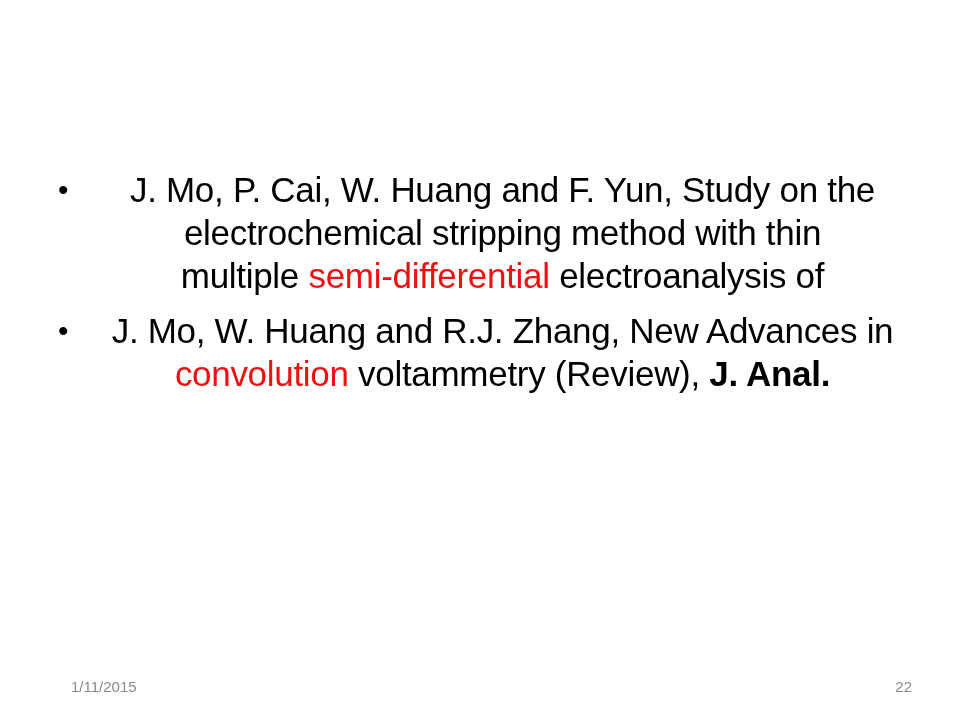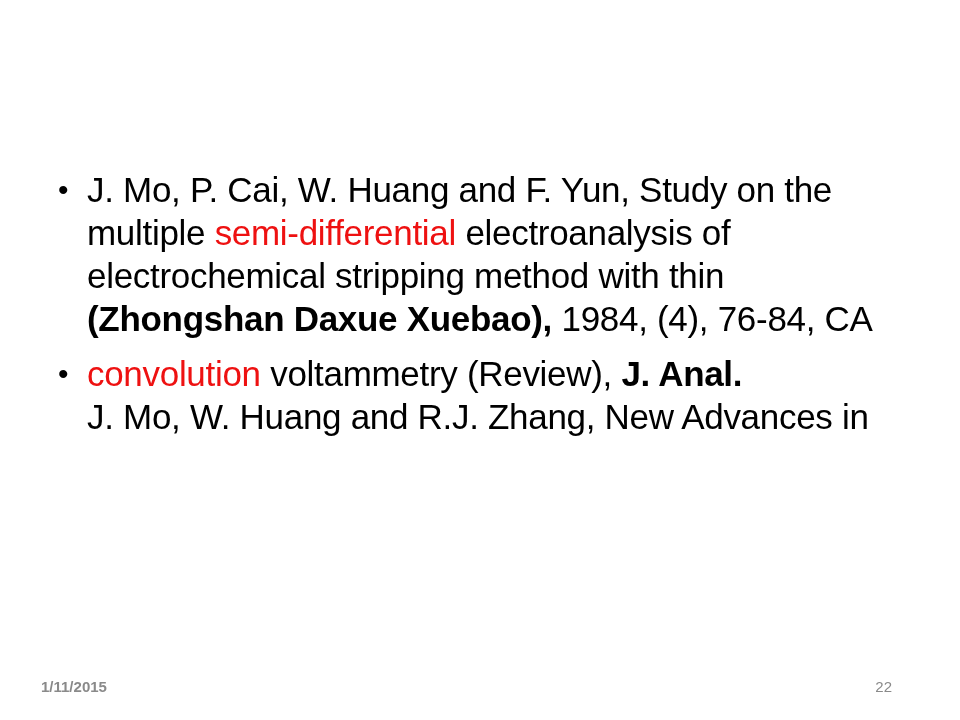--- a/index.html
+++ b/index.html
@@ -39,50 +39,50 @@
     width: 29px;
     font-size: 30px;
     line-height: 43px;
   }
   .btext {
     flex: 1 1 auto;
     min-width: 0;
   }
   .line {
     white-space: nowrap;
+    text-align: center;
   }
   .seg.red  { color: var(--red, #ee1111); }
   .seg.bold { font-weight: bold; }
   .footer-date, .footer-number {
     position: absolute;
     top: 679px;
     color: var(--footer, #8a8a8a);
     font-size: 15px;
     line-height: 16px;
   }
-  .footer-date { left: 41px; font-weight: bold; }
-  .footer-number { right: 68px; }
+  .footer-date { left: 71px; }
+  .footer-number { right: 48px; }
 </style>
 </head>
 <body>
 
 <div class="slide">
   <div class="content" id="bullet-list">
       <div class="bullet">
         <span class="marker">•</span>
         <div class="btext">
           <div class="line"><span class="seg">J. Mo, P. Cai, W. Huang and F. Yun, Study on the</span></div>
+          <div class="line"><span class="seg">electrochemical stripping method with thin</span></div>
           <div class="line"><span class="seg">multiple </span><span class="seg red">semi-differential</span><span class="seg"> electroanalysis of</span></div>
-          <div class="line"><span class="seg">electrochemical stripping method with thin</span></div>
-          <div class="line"><span class="seg bold">(Zhongshan Daxue Xuebao),</span><span class="seg"> 1984, (4), 76-84, CA</span></div>
         </div>
       </div>
       <div class="bullet">
         <span class="marker">•</span>
         <div class="btext">
+          <div class="line"><span class="seg">J. Mo, W. Huang and R.J. Zhang, New Advances in</span></div>
           <div class="line"><span class="seg red">convolution</span><span class="seg"> voltammetry (Review), </span><span class="seg bold">J. Anal.</span></div>
-          <div class="line"><span class="seg">J. Mo, W. Huang and R.J. Zhang, New Advances in</span></div>
         </div>
       </div>
     </div>
   <div class="footer-date">1/11/2015</div>
   <div class="footer-number">22</div>
 </div>
 
 </body></html>

